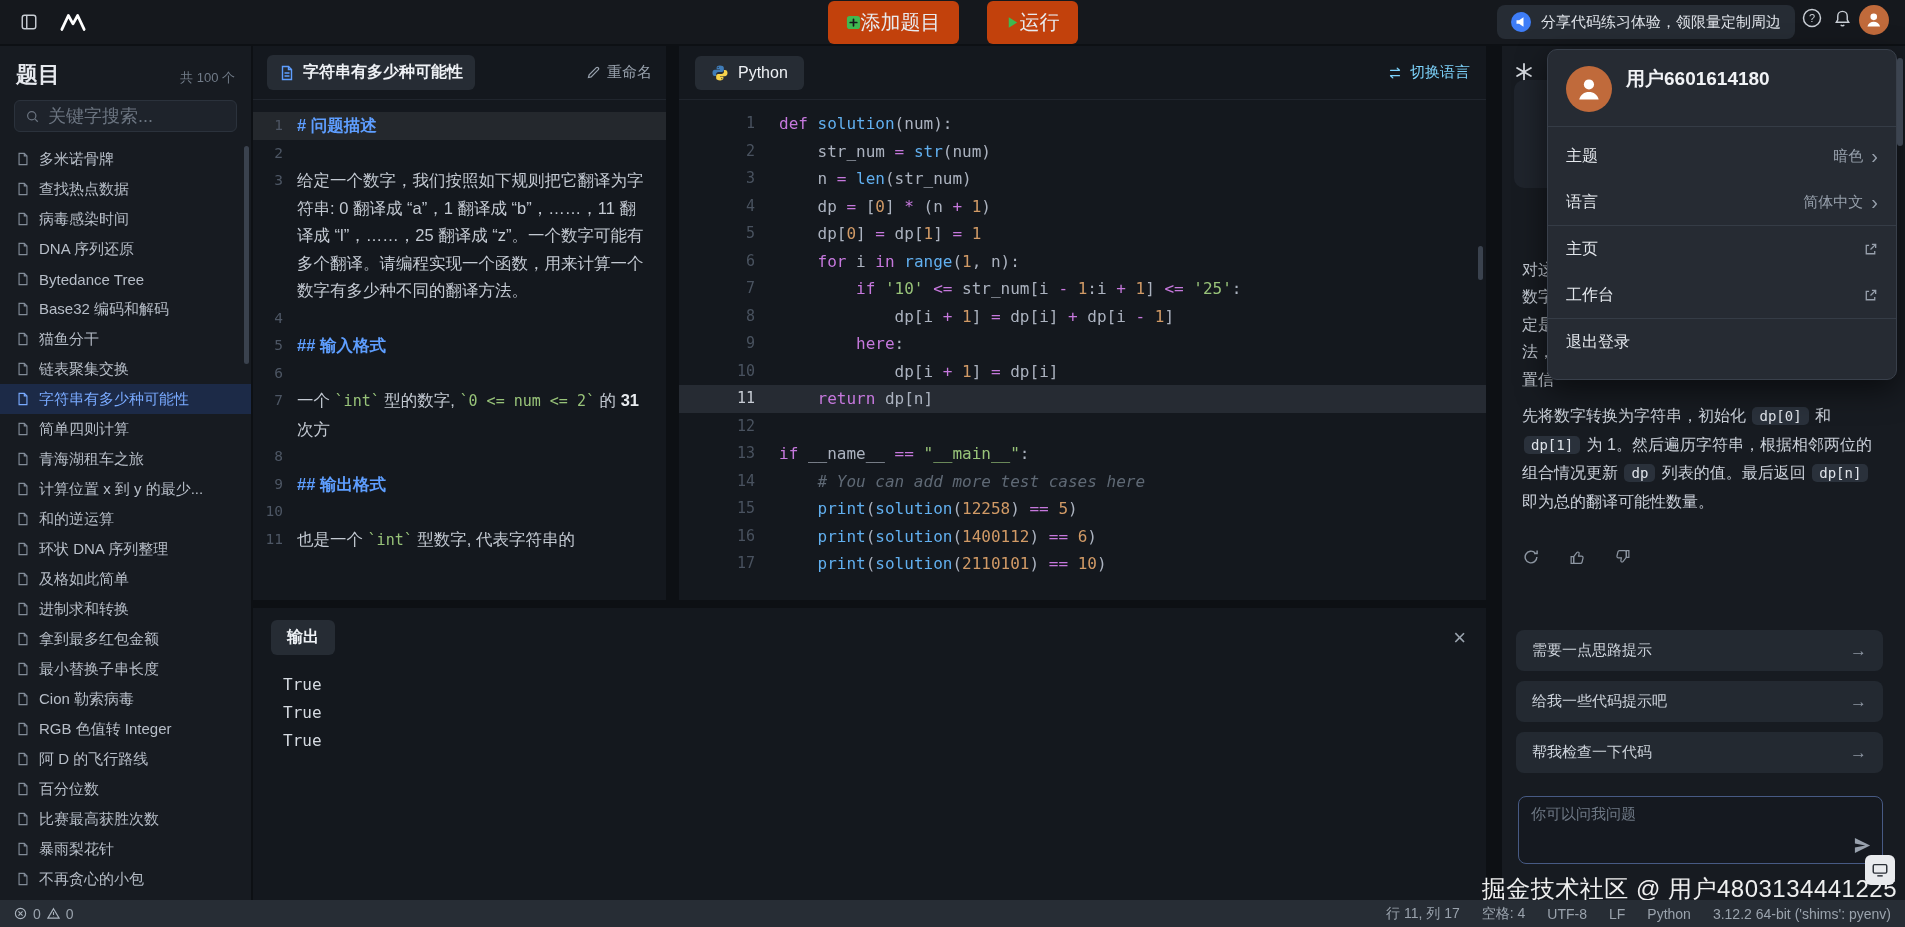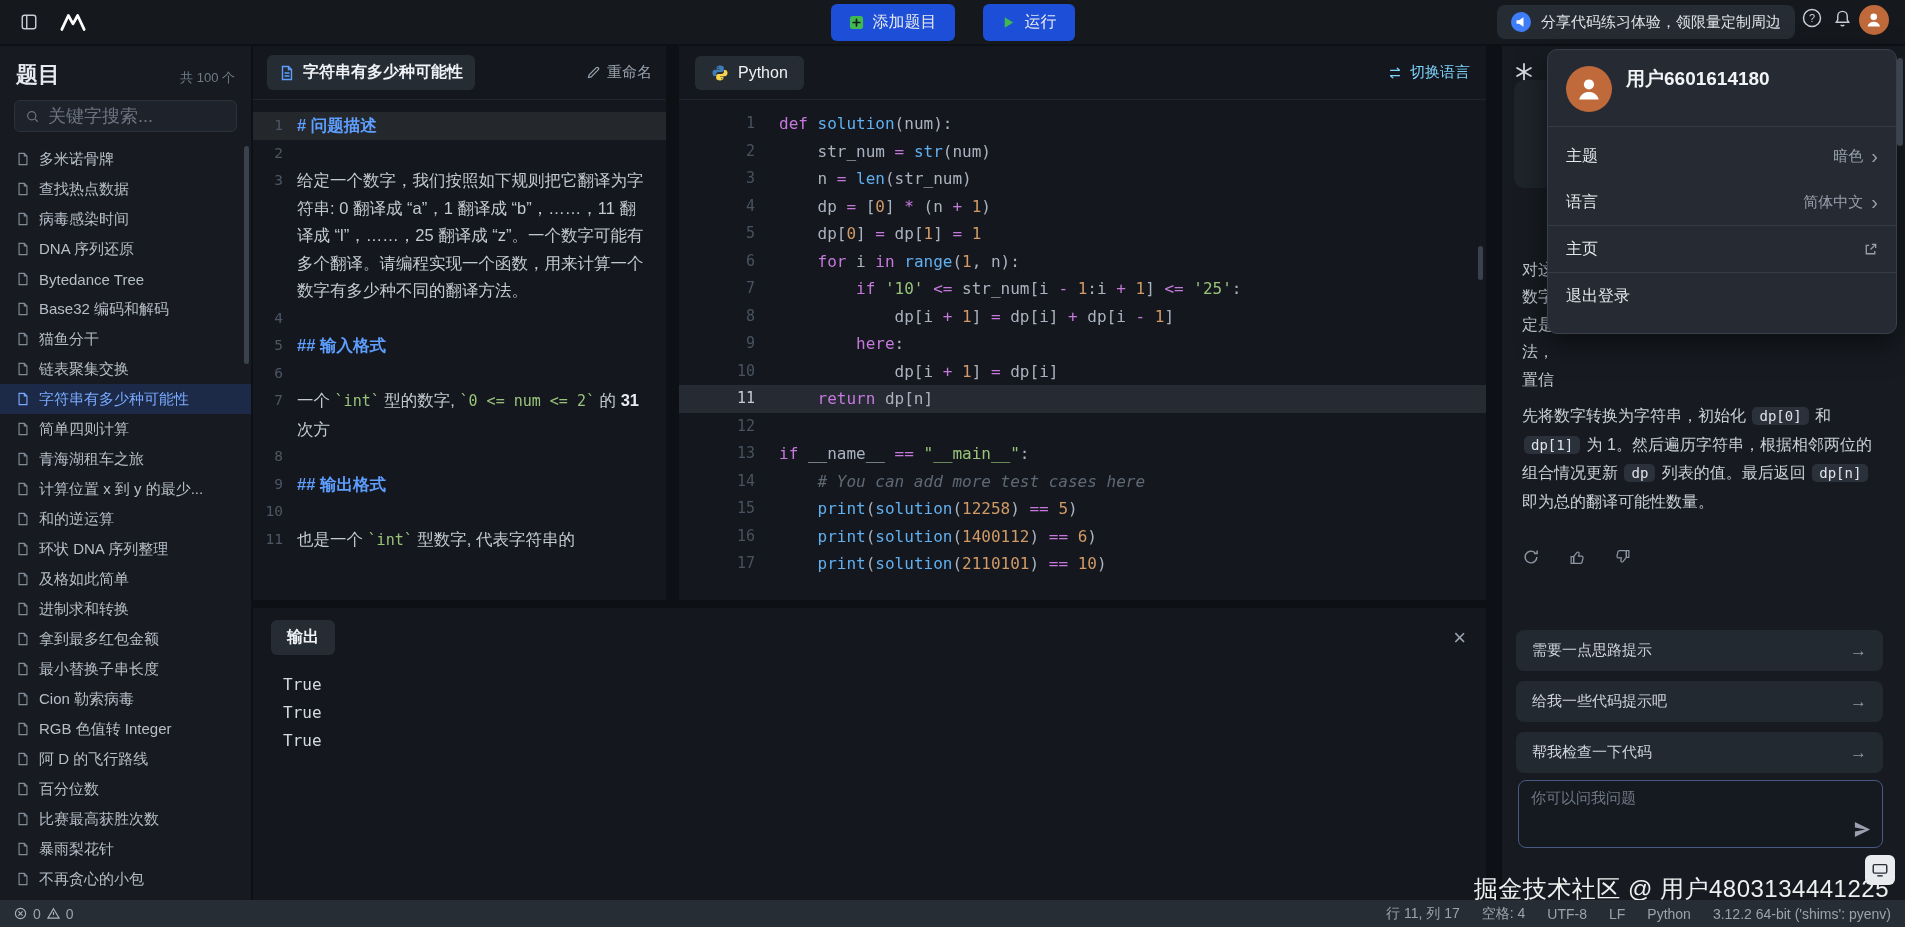--- a/index.html
+++ b/index.html
@@ -8,22 +8,22 @@
        font-family:"Liberation Sans","DejaVu Sans",sans-serif;color:#c9ced6}
   svg{display:block}
   button{font-family:inherit}
 
   
   #topbar{position:absolute;left:0;top:0;right:0;height:44px;background:#15181d;display:flex;
           align-items:center;justify-content:space-between;padding:0 16px;z-index:10}
   .tb-left{display:flex;align-items:center;gap:18px}
   .tbicon{color:#c8cdd4;display:inline-flex;align-items:center;justify-content:center;width:26px;height:26px;cursor:pointer}
   .tb-center{position:absolute;left:50%;transform:translateX(-50%);display:flex;gap:28px}
-  .tb-btn{display:flex;align-items:center;gap:9px;background:#1d4ed8;border:none;border-radius:6px;
-          color:#e8ebef;font-size:16px;padding:8px 18px;cursor:pointer}
+  .tb-btn{display:flex;align-items:center;gap:0;background:#c2410c;border:none;border-radius:6px;
+          color:#e8ebef;font-size:20px;padding:8px 18px;cursor:pointer}
   .tb-right{display:flex;gap:4px}
   .tb-banner{display:flex;align-items:center;gap:10px;background:#262c34;border:none;border-radius:8px;
              color:#dfe3e9;font-size:15px;padding:7px 14px;cursor:pointer}
   .avatar{background:#c06a3b;border-radius:50%;display:inline-flex;align-items:center;justify-content:center;flex:none}
   .avatar.sm{width:30px;height:30px}
   .avatar.lg{width:46px;height:46px}
 
   
   #sidebar{position:absolute;left:0;top:46px;width:251px;bottom:27px;background:#171b21}
   .sb-head{display:flex;align-items:baseline;justify-content:space-between;padding:14px 16px 10px}
@@ -95,42 +95,42 @@
   #ai-explain{position:absolute;top:356px;left:20px;right:28px;font-size:16px;line-height:28.5px;color:#c9cfd8}
   .chip{background:#2a313b;border-radius:5px;padding:1px 7px;margin:0 2px;
         font-family:"DejaVu Sans Mono","Liberation Mono",monospace;font-size:14px;color:#dfe3e9}
   .ai-actions{position:absolute;top:500px;left:18px;display:flex;gap:24px;color:#8d96a2}
   .ai-ic{cursor:pointer;display:inline-flex;width:22px;height:22px;align-items:center;justify-content:center}
   .flip{transform:rotate(180deg)}
   #ai-suggestions{position:absolute;top:584px;left:14px;right:22px;display:flex;flex-direction:column;gap:10px}
   .sug{display:flex;align-items:center;justify-content:space-between;background:#232931;border-radius:8px;height:41px;
        padding:0 16px;font-size:15px;color:#ced4dc;cursor:pointer}
   .sug .arr{color:#8d96a2;font-size:17px}
-  .ai-inputbox{position:absolute;top:734px;left:16px;right:22px;height:68px;border:1.5px solid #475a84;
+  .ai-inputbox{position:absolute;top:750px;left:16px;right:22px;height:68px;border:1.5px solid #475a84;
                border-radius:8px;background:#151920}
   .ai-inputbox textarea{position:absolute;left:12px;top:8px;right:36px;bottom:8px;background:transparent;border:none;
                         outline:none;resize:none;color:#c9cfd8;font-size:15px;font-family:inherit}
   .ai-inputbox textarea::placeholder{color:#6e7885}
   .ai-inputbox .send{position:absolute;right:10px;bottom:8px;color:#98a1ad;cursor:pointer}
 
   
   #user-menu{position:absolute;left:1547px;top:49px;width:350px;background:#262b33;border:1px solid #39404b;
              border-radius:10px;box-shadow:0 10px 30px rgba(0,0,0,.55);z-index:100;padding-bottom:8px}
   .um-head{display:flex;gap:14px;padding:16px 18px 14px}
   .um-name{font-size:19px;font-weight:bold;color:#f1f3f6}
   .um-div{height:1px;background:#353c46}
   #um-rows{padding:6px 0}
   .um-row{display:flex;align-items:center;justify-content:space-between;height:46px;padding:0 18px;
           font-size:16px;color:#e3e7ec;cursor:pointer}
   .um-right{display:flex;align-items:center;gap:8px;color:#97a0ac;font-size:15px}
   .um-chev{font-size:20px;line-height:1;color:#97a0ac}
   .um-ic{color:#97a0ac;display:inline-flex}
 
   
-  #watermark{position:absolute;right:16px;bottom:22px;font-size:24px;color:rgba(255,255,255,.93);z-index:60;letter-spacing:.5px}
+  #watermark{position:absolute;right:8px;bottom:22px;font-size:24px;color:rgba(255,255,255,.93);z-index:60;letter-spacing:.5px}
   #float-monitor{position:absolute;right:10px;bottom:42px;width:30px;height:30px;background:#e9ebee;border-radius:6px;
                  display:flex;align-items:center;justify-content:center;z-index:70;cursor:pointer}
   #win-scroll{position:absolute;right:2px;top:58px;width:6px;height:88px;background:#3c4450;border-radius:3px;z-index:120}
 
   
   #statusbar{position:absolute;left:0;right:0;bottom:0;height:27px;background:#272d35;display:flex;align-items:center;
              justify-content:space-between;padding:0 14px;font-size:14px;color:#9aa3ad;z-index:110}
   .st-left{display:flex;align-items:center;gap:6px}
   .st-ic{display:inline-flex;color:#aab3bd}
   .st-right{display:flex;align-items:center;gap:22px;white-space:nowrap}
@@ -713,20 +713,30 @@
         <div class="um-row">
           <span>主页</span>
           <span class="um-ic">
             <svg viewBox="0 0 16 16" width="15" height="15" fill="none" stroke="currentColor" stroke-width="1.4">
               <path d="M6.5 3.5h-3v9h9v-3"></path>
               <path d="M9.5 2.5h4v4"></path>
               <path d="M13.5 2.5L8 8"></path>
             </svg>
           </span>
         </div>
+        <div class="um-row">
+          <span>工作台</span>
+          <span class="um-ic">
+            <svg viewBox="0 0 16 16" width="15" height="15" fill="none" stroke="currentColor" stroke-width="1.4">
+              <path d="M6.5 3.5h-3v9h9v-3"></path>
+              <path d="M9.5 2.5h4v4"></path>
+              <path d="M13.5 2.5L8 8"></path>
+            </svg>
+          </span>
+        </div>
         <div class="um-div"></div>
         <div class="um-row">
           <span>退出登录</span>
         </div>
       </div>
   </div>
 
   <div id="watermark">掘金技术社区 @ 用户4803134441225</div>
   <span id="float-monitor">
       <svg viewBox="0 0 20 20" width="18" height="18" fill="none" stroke="#2a2f36" stroke-width="1.6">

